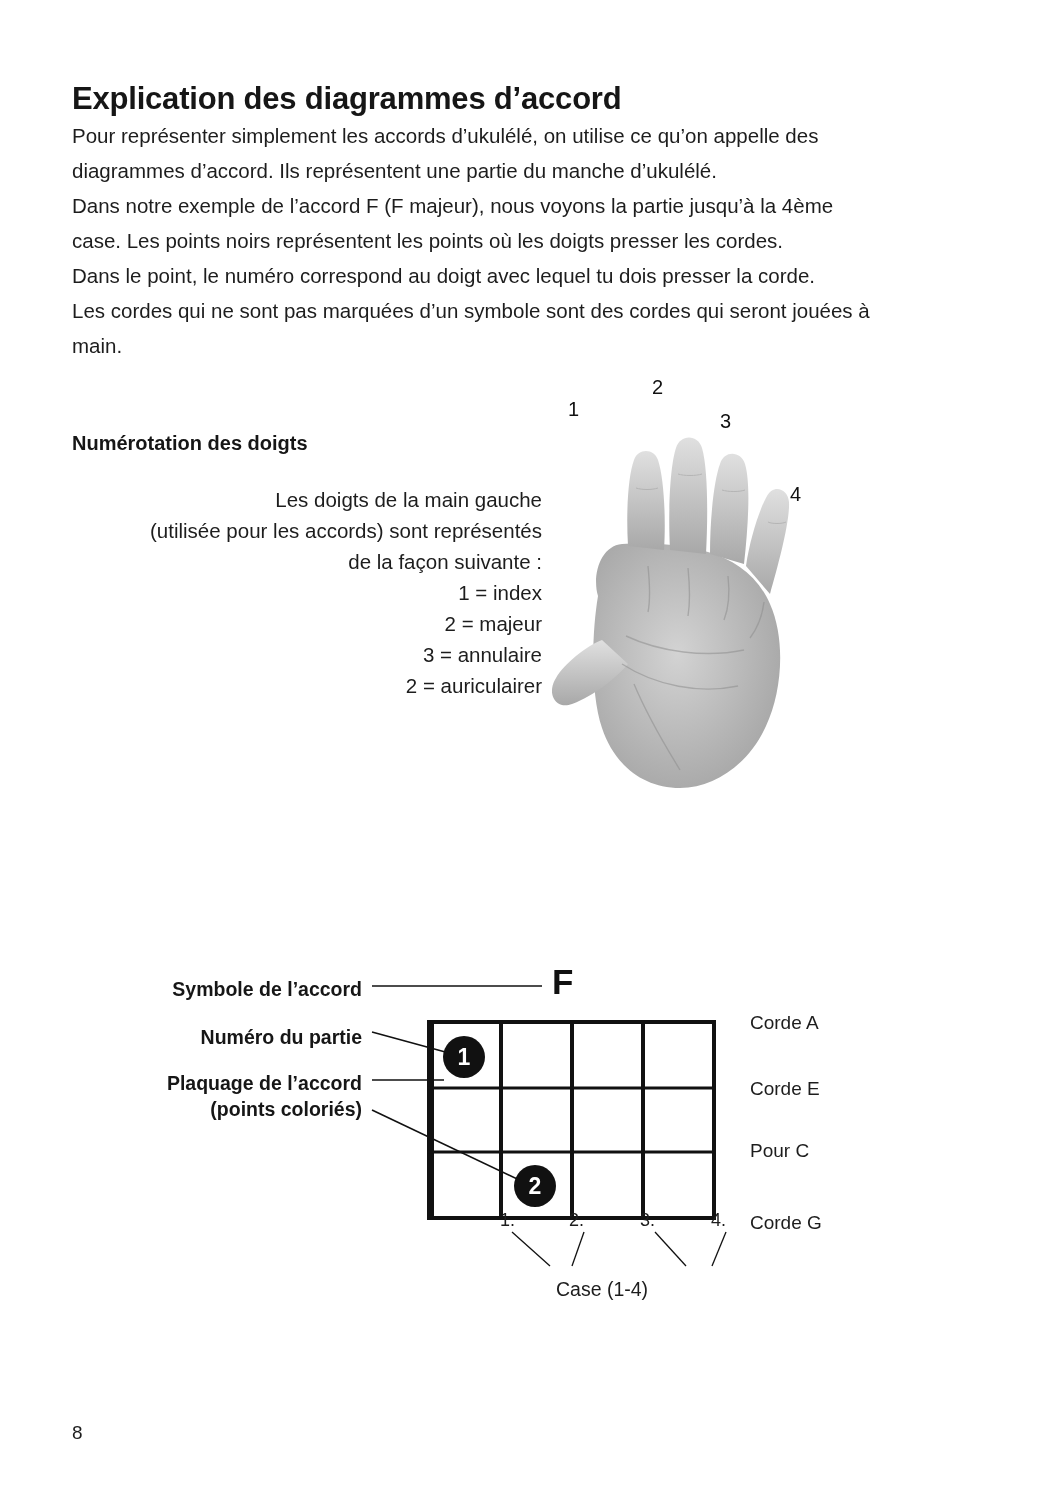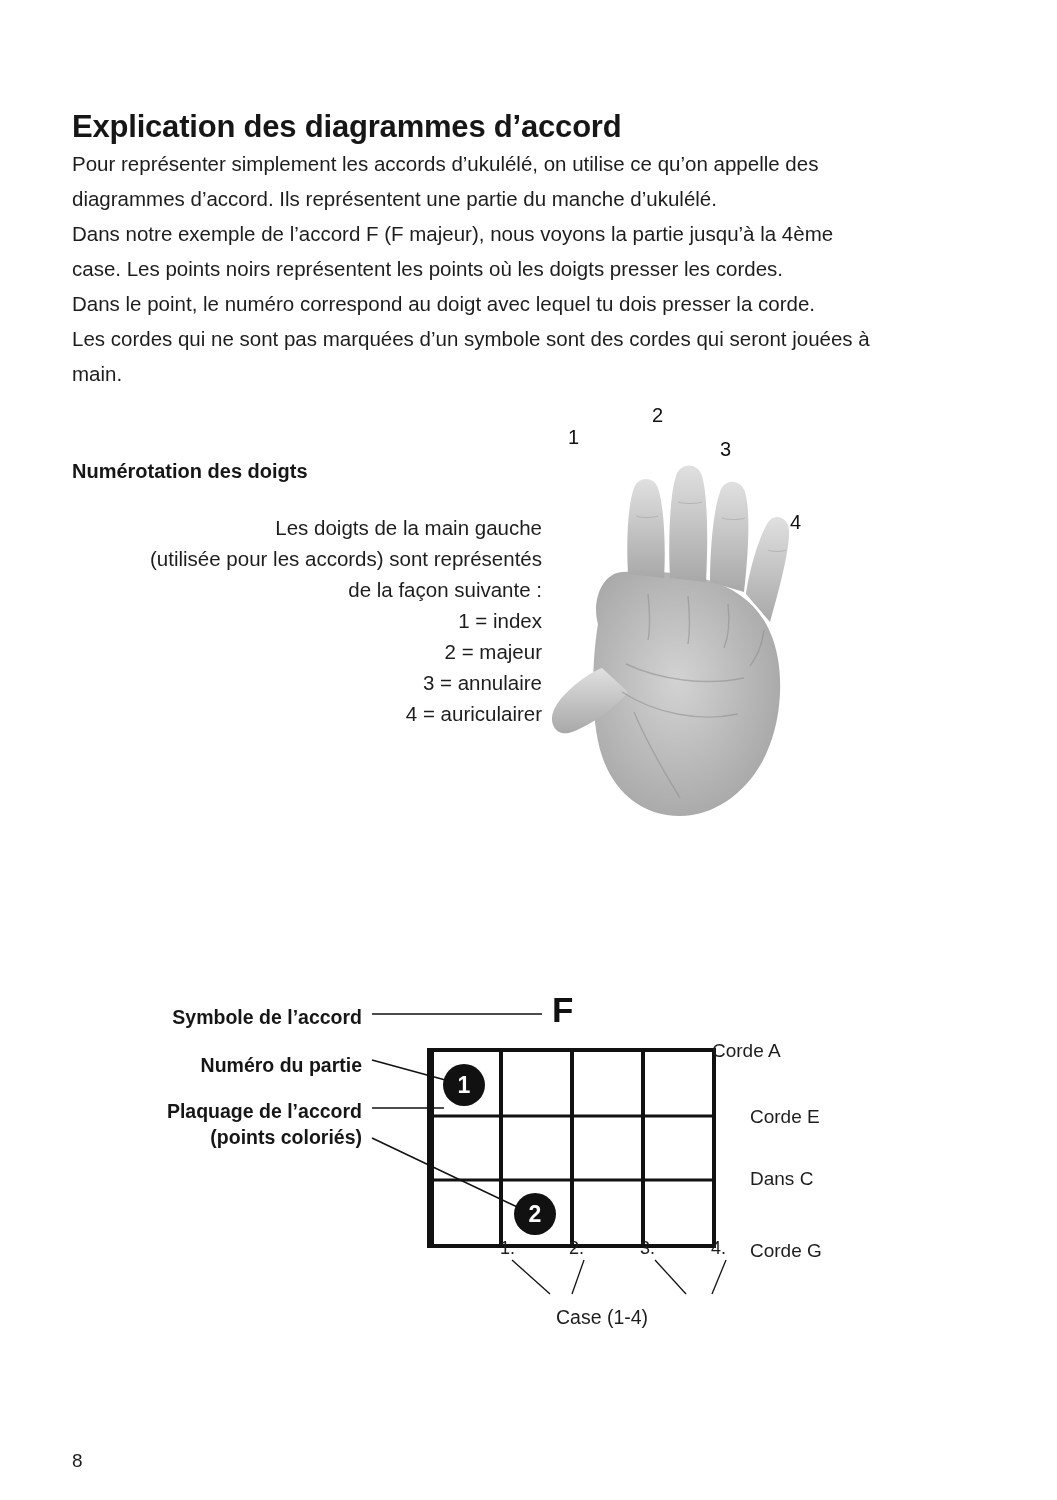--- a/index.html
+++ b/index.html
@@ -11,21 +11,20 @@
     width: 1057px;
     height: 1500px;
     position: relative;
     font-family: "Liberation Sans", sans-serif;
     color: #1a1a1a;
     overflow: hidden;
   }
   .page {
     position: absolute;
     inset: 0;
-    margin-top: 28px;
   }
 
   
   .title {
     position: absolute;
     left: 72px;
     top: 60px;
     font-size: 31px;
     font-weight: bold;
     letter-spacing: -0.2px;
@@ -118,21 +117,21 @@
     font-size: 35px;
     font-weight: bold;
     color: #111;
   }
 
   .string-label {
     position: absolute;
     font-size: 19px;
     color: #1d1d1d;
   }
-  .sl-a { left: 640px; top: 72px; text-align: center; }
+  .sl-a { left: 678px; top: 72px; text-align: center; }
   .sl-e { left: 678px; top: 138px; }
   .sl-c { left: 678px; top: 200px; }
   .sl-g { left: 678px; top: 272px; }
 
   .fret-num {
     position: absolute;
     font-size: 18px;
     color: #1d1d1d;
   }
   .fn1 { left: 428px; top: 270px; }
@@ -201,21 +200,21 @@
 
   <div class="section-head">Numérotation des doigts</div>
 
   <div class="finger-text">
     <p>Les doigts de la main gauche</p>
     <p>(utilisée pour les accords) sont représentés</p>
     <p>de la façon suivante :</p>
     <p>1 = index</p>
     <p>2 = majeur</p>
     <p>3 = annulaire</p>
-    <p>4 = auriculairer</p>
+    <p>2 = auriculairer</p>
   </div>
 
   <div class="hand-wrap">
     <div class="hand-labels">
       <span class="hl1">1</span>
       <span class="hl2">2</span>
       <span class="hl3">3</span>
       <span class="hl4">4</span>
     </div>
 
@@ -306,21 +305,21 @@
       <line x1="512" y1="292" x2="500" y2="326" stroke="#111" stroke-width="1.3"></line>
       <line x1="583" y1="292" x2="614" y2="326" stroke="#111" stroke-width="1.3"></line>
       <line x1="654" y1="292" x2="640" y2="326" stroke="#111" stroke-width="1.3"></line>
     </svg>
 
     <div class="dot dot-1">1</div>
     <div class="dot dot-2">2</div>
 
     <div class="string-label sl-a">Corde A</div>
     <div class="string-label sl-e">Corde E</div>
-    <div class="string-label sl-c">Dans C</div>
+    <div class="string-label sl-c">Pour C</div>
     <div class="string-label sl-g">Corde G</div>
 
     <div class="fret-num fn1">1.</div>
     <div class="fret-num fn2">2.</div>
     <div class="fret-num fn3">3.</div>
     <div class="fret-num fn4">4.</div>
 
     <div class="case-label">Case  (1-4)</div>
   </div>
 

